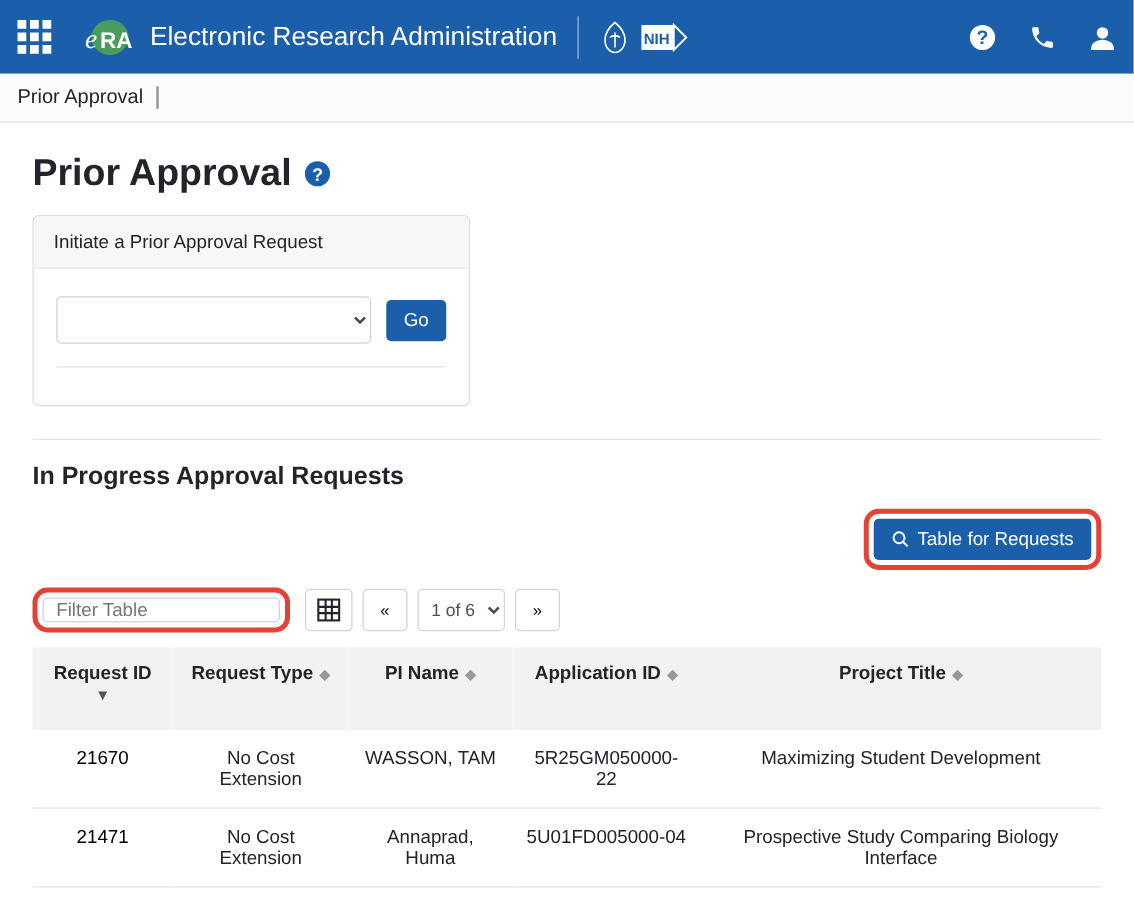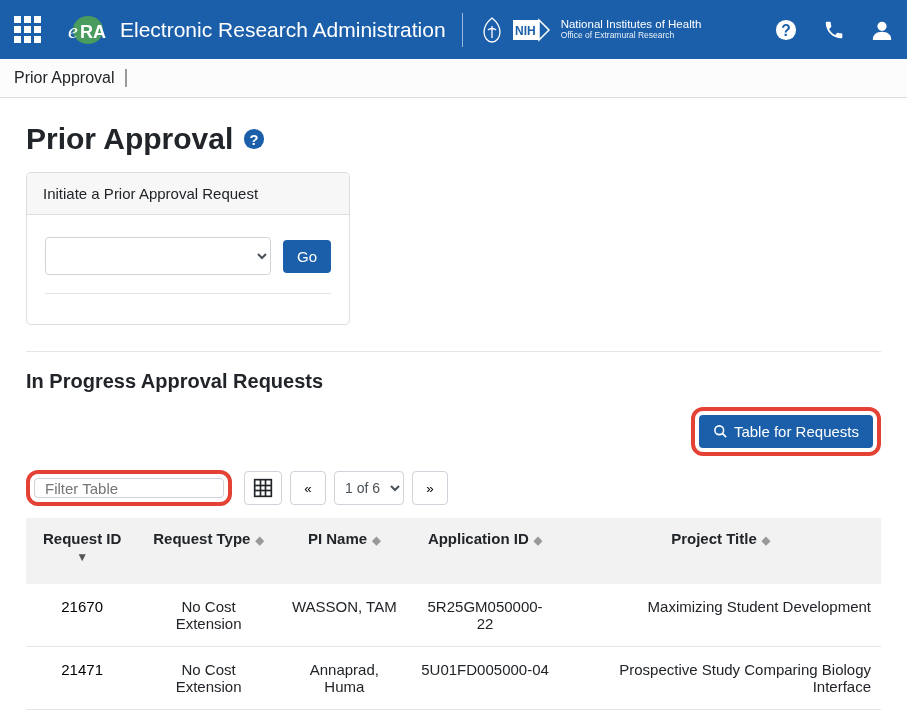--- a/index.html
+++ b/index.html
@@ -21,21 +21,21 @@
 
 
 .breadcrumb-bar { border-bottom: 1px solid #ddd; padding: 10px 14px; display: flex; align-items: center; background: #fcfcfc; }
 .breadcrumb-bar span { font-size: 16px; color: #212529; font-weight: 400; padding-right: 10px; border-right: 2px solid #999; }
 
 
 .content { padding: 24px 26px 0; }
 h1 { font-size: 30px; font-weight: 700; color: #212529; display: flex; align-items: center; gap: 10px; }
 .help-circle { width: 22px; height: 22px; fill: #1b5faa; cursor: pointer; }
 
-.card { border: 1px solid #ddd; border-radius: 5px; width: 324px; margin-top: 16px; }
+.card { border: 1px solid #ddd; border-radius: 5px; width: 350px; margin-top: 16px; }
 .card-header { background: #f7f7f7; padding: 12px 16px; font-size: 15px; border-bottom: 1px solid #ddd; border-radius: 5px 5px 0 0; }
 .card-body { padding: 22px 18px 30px; }
 .card-body .row { display: flex; gap: 12px; align-items: center; }
 select { flex: 1; height: 36px; padding: 18px 8px; border: 1px solid #ced4da; border-radius: 4px; font-size: 15px; color: #495057; background: #fff; }
 .btn { background: #1b5faa; color: #fff; border: none; border-radius: 4px; padding: 8px 14px; font-size: 15px; cursor: pointer; }
 .card-body hr { margin-top: 18px; border: none; border-top: 1px solid #e5e5e5; }
 
 .divider { border: none; border-top: 1px solid #e5e5e5; margin: 26px 0 18px; }
 
 h2 { font-size: 20px; font-weight: 600; color: #212529; }
@@ -52,21 +52,21 @@
 .pager-group { display: flex; align-items: center; gap: 8px; }
 .grid-btn, .pg-btn { border: 1px solid #ced4da; background: #fff; border-radius: 4px; height: 34px; min-width: 36px; display: flex; align-items: center; justify-content: center; cursor: pointer; padding: 0 8px; }
 .grid-btn svg { width: 20px; height: 20px; fill: #212529; }
 .pg-select { height: 34px; border: 1px solid #ced4da; border-radius: 4px; padding: 0 6px; font-size: 14px; }
 
 .table { width: 100%; border-collapse: collapse; margin-top: 12px; }
 .table th { background: #f2f2f2; padding: 12px 10px 20px; text-align: center; font-size: 15px; font-weight: 700; color: #212529; vertical-align: top; }
 .table th .sort { color: #999; font-size: 11px; margin-left: 2px; }
 .table th .sort-down { color: #555; font-size: 12px; }
 .table td { padding: 14px 10px; text-align: center; font-size: 15px; border-bottom: 1px solid #e5e5e5; vertical-align: top; }
-.table td.left { text-align: right; }
+.table td.left { text-align: center; }
 .link { color: #000000; text-decoration: none; }
 </style>
 </head>
 <body>
 
 <div class="topbar">
   <div class="grid-icon">
     <span></span>
       <span></span>
       <span></span>
@@ -88,24 +88,20 @@
   <div class="vbar"></div>
   <div class="nih-group">
     <svg width="26" height="28" viewBox="0 0 26 28">
       <path d="M13 2 C8 6 5 10 5 16 C5 22 9 26 13 26 C17 26 21 22 21 16 C21 10 18 6 13 2 Z M9 14 C11 12 15 12 17 14 M13 10 L13 22" stroke="#fff" stroke-width="1.3" fill="none"></path>
     </svg>
     <svg width="40" height="26" viewBox="0 0 40 26">
       <rect x="0" y="3" width="26" height="20" fill="#fff"></rect>
       <text x="2" y="18" font-size="12" font-weight="900" fill="#1b5faa">NIH</text>
       <path d="M26 3 L36 13 L26 23 Z" fill="none" stroke="#fff" stroke-width="1.5"></path>
     </svg>
-    <div class="nih-text">
-      <div>National Institutes of Health</div>
-      <div class="sub">Office of Extramural Research</div>
-    </div>
   </div>
   <div class="topbar-right">
     <svg class="ticon" viewBox="0 0 24 24">
         <circle cx="12" cy="12" r="11" fill="#fff"></circle>
         <text x="12" y="18" text-anchor="middle" font-size="17" font-weight="900" fill="#1b5faa">?</text>
       </svg>
     <svg class="ticon" viewBox="0 0 24 24">
         <path d="M6.6 10.8c1.4 2.8 3.8 5.2 6.6 6.6l2.2-2.2c.3-.3.7-.4 1-.2 1.2.4 2.4.6 3.7.6.6 0 1 .4 1 1V20c0 .6-.4 1-1 1C10.6 21 3 13.4 3 4c0-.6.4-1 1-1h3.5c.6 0 1 .4 1 1 0 1.3.2 2.5.6 3.7.1.4 0 .8-.2 1l-2.3 2.1z"></path>
       </svg>
     <svg class="ticon" viewBox="0 0 24 24">

